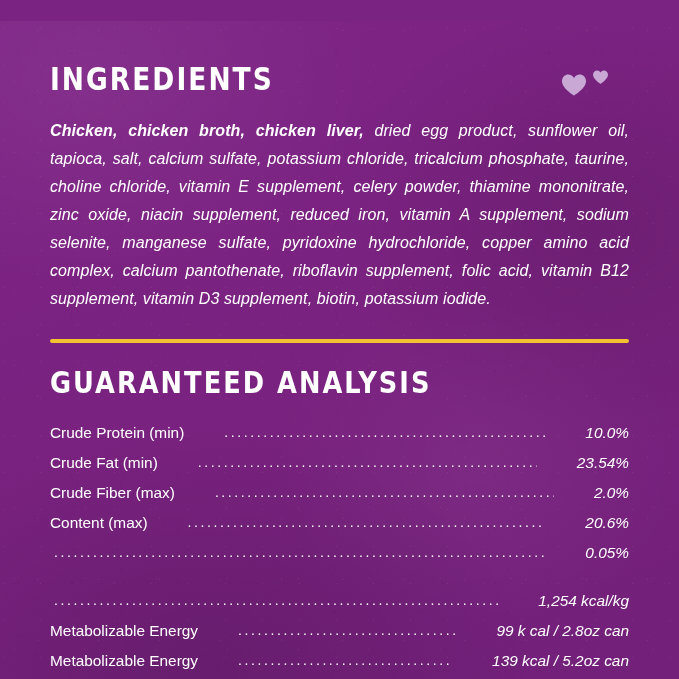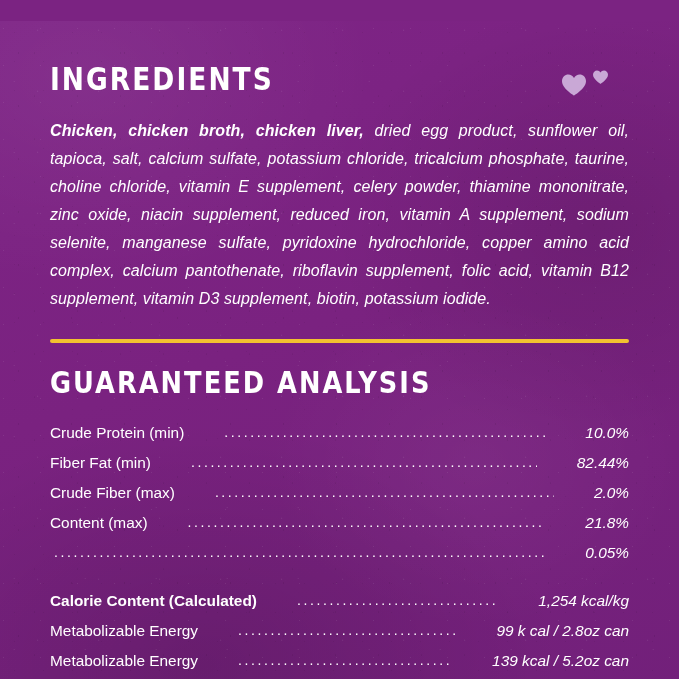--- a/index.html
+++ b/index.html
@@ -173,44 +173,43 @@
 
     <h2 class="section-title" id="analysis-title">GUARANTEED ANALYSIS</h2>
 
     <ul class="analysis-list" id="analysis-rows">
         <li class="analysis-row">
           <span class="label">Crude Protein (min)</span>
           <span class="leader">........................................................................................................................</span>
           <span class="value">10.0%</span>
         </li>
         <li class="analysis-row">
-          <span class="label">Fiber Fat (min)</span>
-          <span class="leader">........................................................................................................................</span>
-          <span class="value">82.44%</span>
+          <span class="label">Crude Fat (min)</span>
+          <span class="leader">........................................................................................................................</span>
+          <span class="value">23.54%</span>
         </li>
         <li class="analysis-row">
           <span class="label">Crude Fiber (max)</span>
           <span class="leader">........................................................................................................................</span>
           <span class="value">2.0%</span>
         </li>
         <li class="analysis-row">
           <span class="label">Content (max)</span>
           <span class="leader">........................................................................................................................</span>
-          <span class="value">21.8%</span>
+          <span class="value">20.6%</span>
         </li>
         <li class="analysis-row">
           <span class="leader">........................................................................................................................</span>
           <span class="value">0.05%</span>
         </li>
       </ul>
 
     <div class="calorie-block">
       <ul class="analysis-list" id="calorie-rows">
           <li class="analysis-row bold">
-            <span class="label" style="font-weight: 700;">Calorie Content (Calculated)</span>
             <span class="leader">........................................................................................................................</span>
             <span class="value">1,254 kcal/kg</span>
           </li>
           <li class="analysis-row">
             <span class="label">Metabolizable Energy</span>
             <span class="leader">........................................................................................................................</span>
             <span class="value">99 k cal / 2.8oz can</span>
           </li>
           <li class="analysis-row">
             <span class="label">Metabolizable Energy</span>

